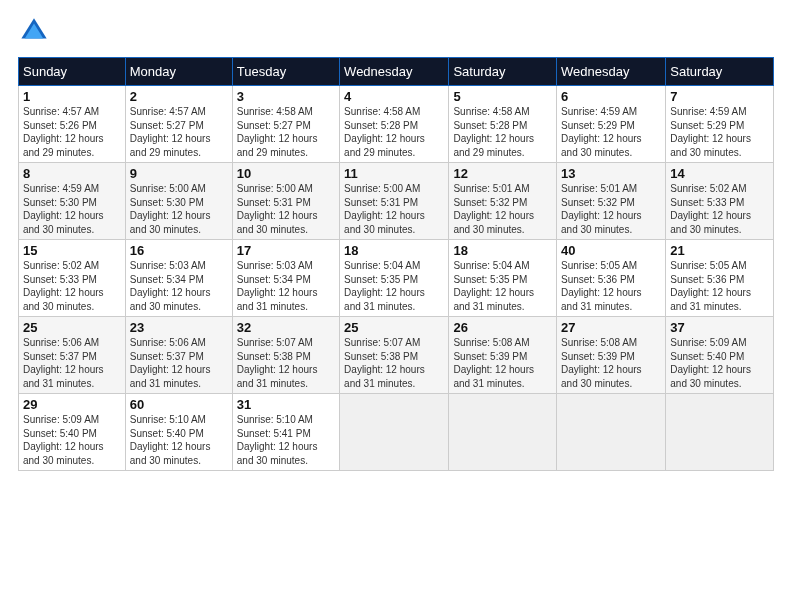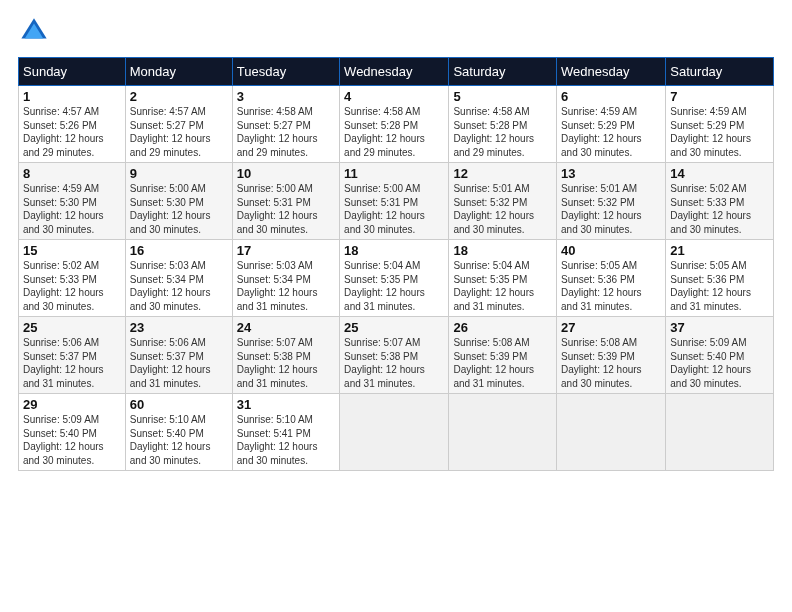--- a/index.html
+++ b/index.html
@@ -206,21 +206,21 @@
         <tr>
           <td>
             <span class="day-num">25</span>
             <div class="day-info">Sunrise: 5:06 AM<br>Sunset: 5:37 PM<br>Daylight: 12 hours<br>and 31 minutes.</div>
           </td>
           <td>
             <span class="day-num">23</span>
             <div class="day-info">Sunrise: 5:06 AM<br>Sunset: 5:37 PM<br>Daylight: 12 hours<br>and 31 minutes.</div>
           </td>
           <td>
-            <span class="day-num">24</span>
+            <span class="day-num">32</span>
             <div class="day-info">Sunrise: 5:07 AM<br>Sunset: 5:38 PM<br>Daylight: 12 hours<br>and 31 minutes.</div>
           </td>
           <td>
             <span class="day-num">25</span>
             <div class="day-info">Sunrise: 5:07 AM<br>Sunset: 5:38 PM<br>Daylight: 12 hours<br>and 31 minutes.</div>
           </td>
           <td>
             <span class="day-num">26</span>
             <div class="day-info">Sunrise: 5:08 AM<br>Sunset: 5:39 PM<br>Daylight: 12 hours<br>and 31 minutes.</div>
           </td>

